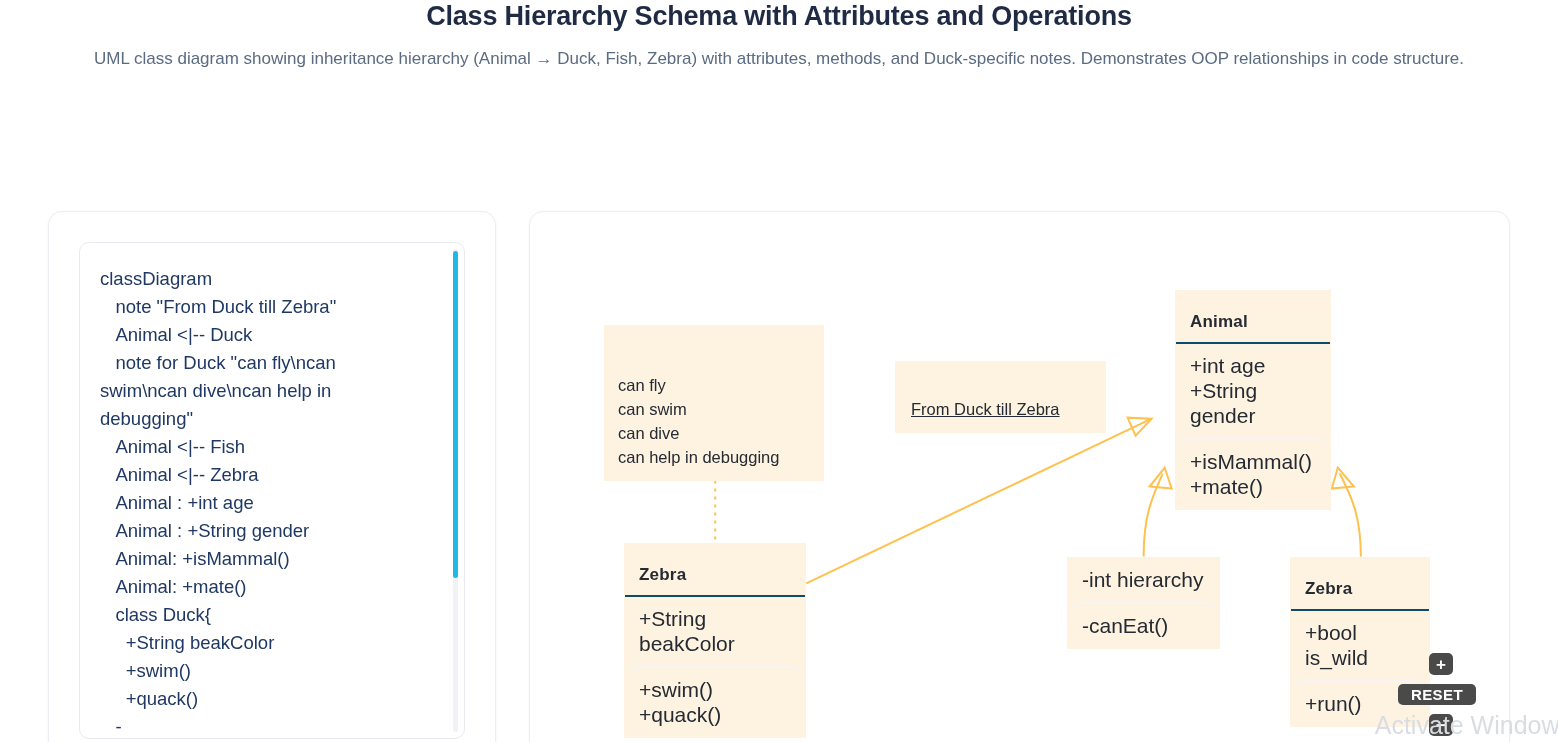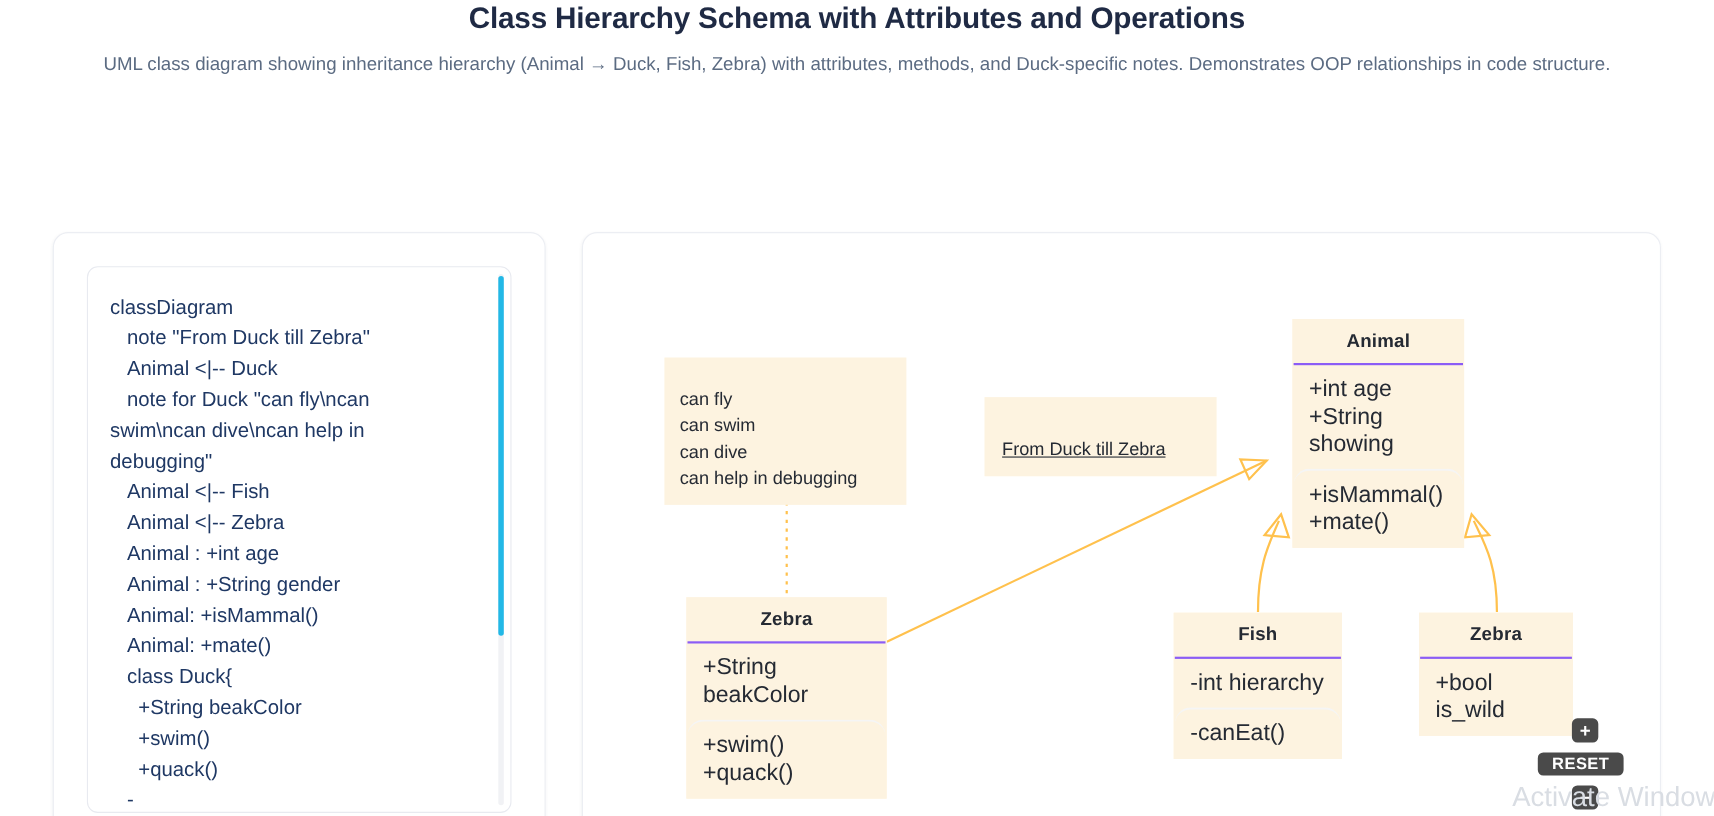--- a/index.html
+++ b/index.html
@@ -105,42 +105,42 @@
   .edges { position: absolute; inset: 0; width: 100%; height: 100%; }
 
   
   .uml-box {
     position: absolute;
     background: #fdf3e0;
     border: 1px solid #fdf3e0;
     color: #252a33;
   }
   .uml-title {
-    text-align: center;
+    text-align: left;
     font-weight: bold;
     font-size: 17px;
-    padding: 9px 14px 10px;
-    border-bottom: 2px solid #8b5cf6;
+    padding: 21px 14px 10px;
+    border-bottom: 2px solid #0c4a6e;
     letter-spacing: 0.2px;
   }
   .uml-sect {
     padding: 9px 14px 10px;
     font-size: 21px;
     line-height: 25px;
     border-radius: 15px;
   }
   .uml-sect + .uml-sect { border-top: 2px solid #f5f5f5; }
 
   .uml-note {
     position: absolute;
     background: #fdf3e0;
     color: #252a33;
     font-size: 16.5px;
     line-height: 24px;
-    padding: 2px 14px 12px;
+    padding: 24px 14px 12px;
     white-space: pre-line;
   }
 
   
   .zoom-controls {
     position: absolute;
     right: 22px;
     bottom: 24px;
     width: 96px;
     height: 92px;
@@ -236,53 +236,55 @@
         </div>
 
         <div class="uml-note" style="left:365px; top:149px; width:211px; padding:12px 16px;text-decoration:underline;">
           <span>From Duck till Zebra</span>
         </div>
 
         <div class="uml-box" style="left:645px; top:78px; width:156px;">
           <div class="uml-title">Animal</div>
           <div class="uml-sect">
             <div>+int age</div>
-            <div>+String showing</div>
+            <div>+String gender</div>
           </div>
           <div class="uml-sect">
             <div>+isMammal()</div>
             <div>+mate()</div>
           </div>
         </div>
 
         <div class="uml-box" style="left:94px; top:331px; width:182px;">
           <div class="uml-title">Zebra</div>
           <div class="uml-sect">
             <div>+String beakColor</div>
           </div>
           <div class="uml-sect">
             <div>+swim()</div>
             <div>+quack()</div>
           </div>
         </div>
 
         <div class="uml-box" style="left:537px; top:345px; width:153px;">
-          <div class="uml-title">Fish</div>
           <div class="uml-sect">
             <div>-int hierarchy</div>
           </div>
           <div class="uml-sect">
             <div>-canEat()</div>
           </div>
         </div>
 
         <div class="uml-box" style="left:760px; top:345px; width:140px;">
           <div class="uml-title">Zebra</div>
           <div class="uml-sect">
             <div>+bool is_wild</div>
+          </div>
+          <div class="uml-sect">
+            <div>+run()</div>
           </div>
         </div>
 
         <div class="zoom-controls">
           <div class="zc-btn zc-plus">+</div>
           <div class="zc-btn zc-reset">RESET</div>
           <div class="zc-btn zc-minus">−</div>
         </div>
 
       </div>

